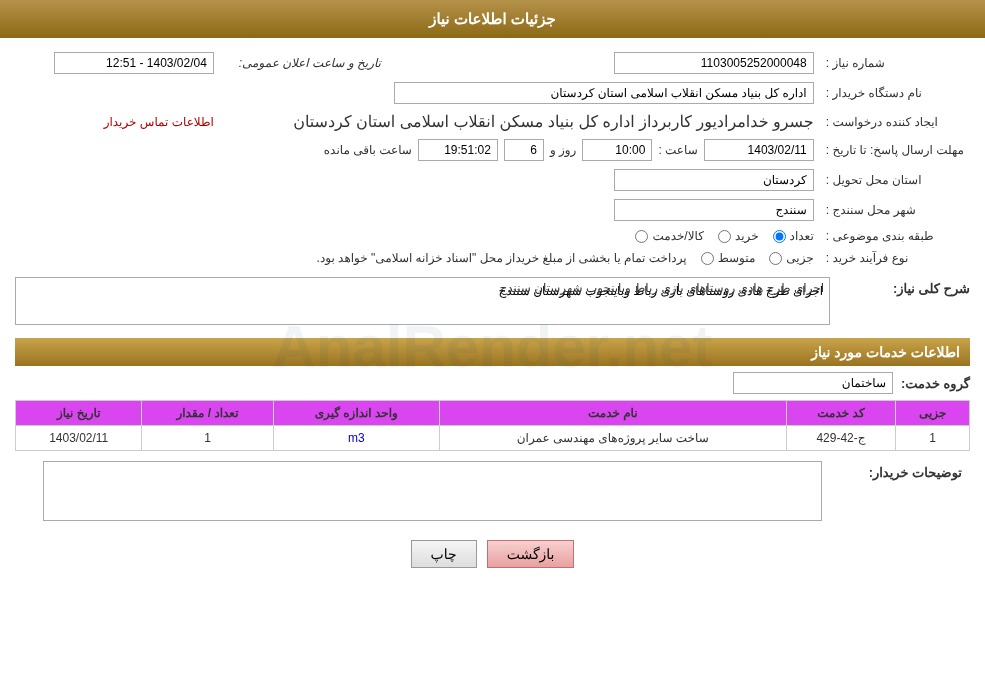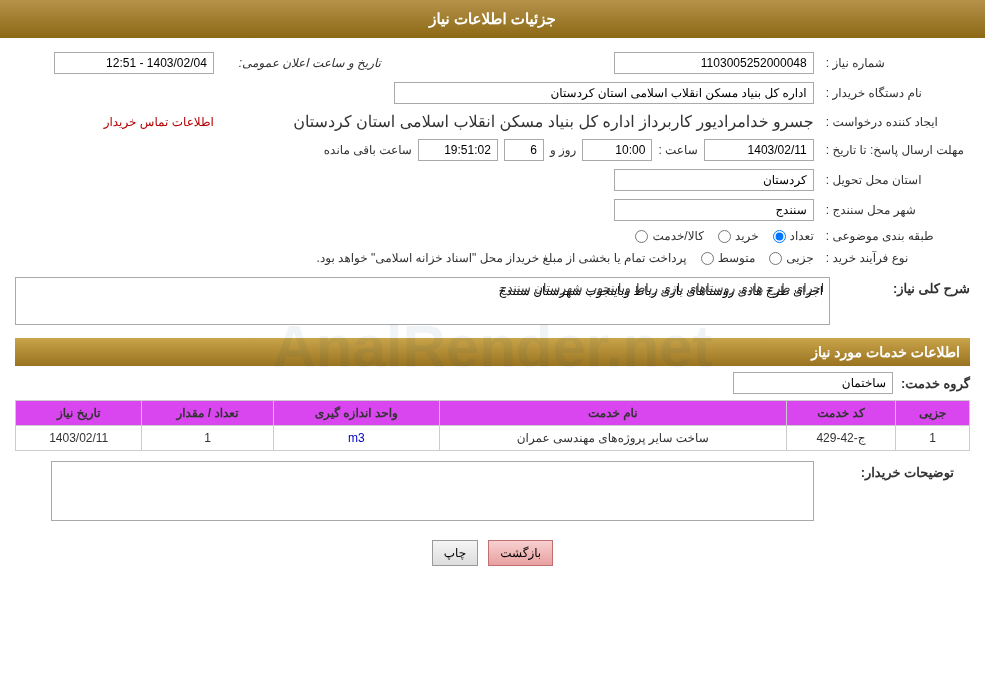--- a/index.html
+++ b/index.html
@@ -131,22 +131,22 @@
       padding: 4px;
     }
     .buttons-row {
       text-align: center;
       margin-top: 16px;
       display: flex;
       justify-content: center;
       gap: 10px;
     }
     .btn {
-      padding: 5px 11px;
-      font-size: 12px;
+      padding: 5px 19px;
+      font-size: 14px;
       font-family: Tahoma, Arial, sans-serif;
       cursor: pointer;
       border: 1px solid #999;
       background: linear-gradient(to bottom, #f5f5f5, #ddd);
     }
     .btn-back {
       background: linear-gradient(to bottom, #f8d0d0, #e8a0a0);
       border-color: #c07070;
     }
     .section-services-title {
@@ -301,21 +301,21 @@
           <td>1</td>
           <td>ج-42-429</td>
           <td>ساخت سایر پروژه‌های مهندسی عمران</td>
           <td class="blue-text">m3</td>
           <td>1</td>
           <td>1403/02/11</td>
         </tr>
       </tbody>
     </table>
 
-    <div style="display:flex; align-items:flex-start; gap:10px; margin: 10px 16px; direction:rtl;padding-left:20px;">
+    <div style="display:flex; align-items:flex-start; gap:10px; margin: 10px 8px; direction:rtl;padding-left:20px;">
       <span style="font-weight:bold; font-size:13px; white-space:nowrap; padding-top:4px; width:130px; text-align:right; flex-shrink:0;">توضیحات خریدار:</span>
       <div style="flex:1;">
         <textarea class="buyer-desc-area" rows="3" style=""></textarea>
       </div>
     </div>
 
     <div class="buttons-row">
       <button class="btn btn-back">بازگشت</button>
       <button class="btn">چاپ</button>
     </div>

